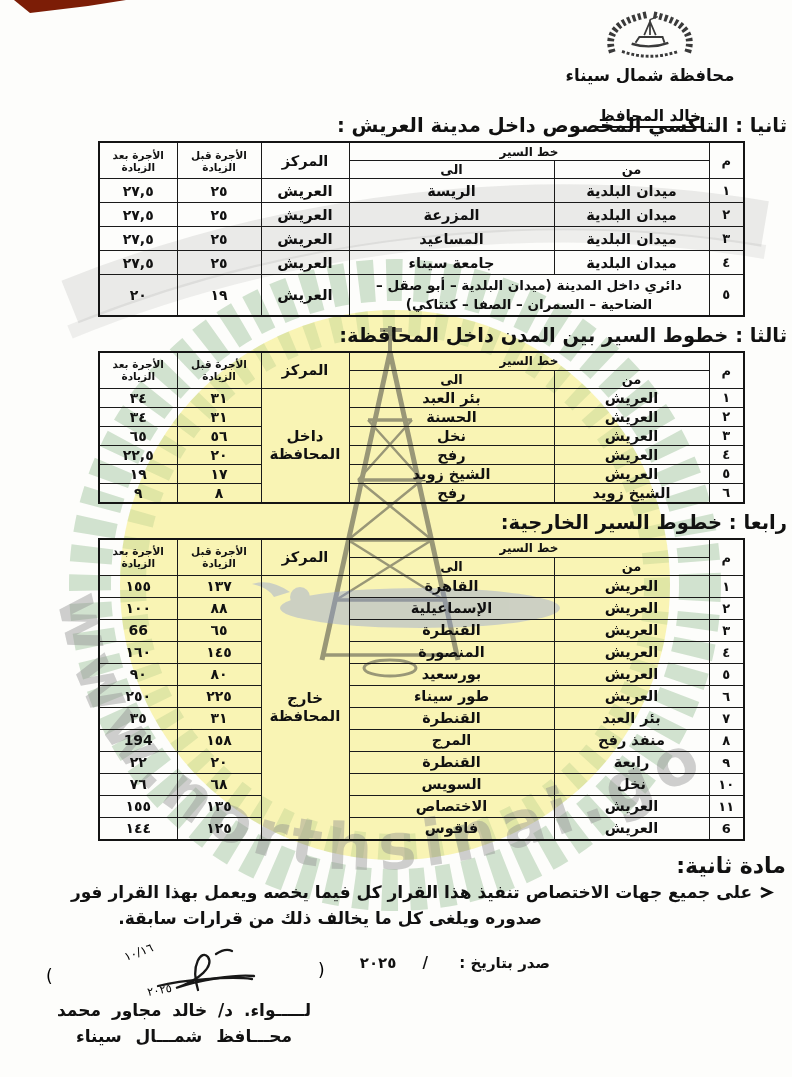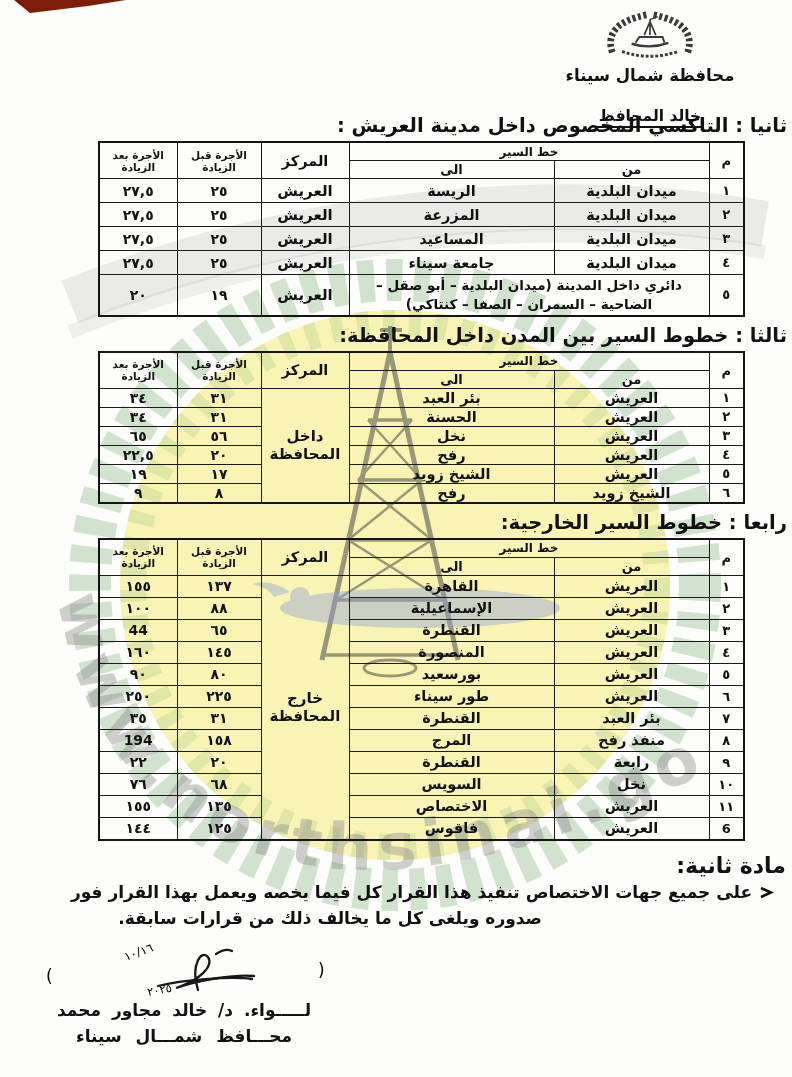--- a/index.html
+++ b/index.html
@@ -270,21 +270,21 @@
               <td class="c-from">العريش</td>
               <td class="c-to">الإسماعيلية</td>
               <td class="c-before">٨٨</td>
               <td class="c-after">١٠٠</td>
             </tr>
             <tr>
               <td class="c-num">٣</td>
               <td class="c-from">العريش</td>
               <td class="c-to">القنطرة</td>
               <td class="c-before">٦٥</td>
-              <td class="c-after">44</td>
+              <td class="c-after">66</td>
             </tr>
             <tr>
               <td class="c-num">٤</td>
               <td class="c-from">العريش</td>
               <td class="c-to">المنصورة</td>
               <td class="c-before">١٤٥</td>
               <td class="c-after">١٦٠</td>
             </tr>
             <tr>
               <td class="c-num">٥</td>
@@ -347,20 +347,21 @@
 
       <div class="article-heading">مادة ثانية:</div>
       <div class="decree-line1">
         <span class="bullet">
           <svg width="15" height="13" viewBox="0 0 15 13">
               <path d="M2,2 L12,6.5 L2,11" fill="none" stroke="#101010" stroke-width="2.6"></path>
             </svg>
         </span><span>على جميع جهات الاختصاص تنفيذ هذا القرار كل فيما يخصه ويعمل بهذا القرار فور</span>
       </div>
       <div class="decree-line2">صدوره ويلغى كل ما يخالف ذلك من قرارات سابقة.</div>
+      <div class="issued">صدر بتاريخ :      /     ٢٠٢٥</div>
 
     </main>
 
     <div class="sig-block">
       <svg class="signature" width="308" height="56" viewBox="0 0 308 56">
         <g stroke="#181818" fill="none" stroke-width="2.3" stroke-linecap="round">
           <path d="M168,46 C160,20 172,5 178,13 C184,22 170,36 146,44 C168,36 206,30 224,32"></path>
           <path d="M128,42 C152,36 200,32 222,35"></path>
           <path d="M186,10 C192,6 198,5 202,7"></path>
         </g>

